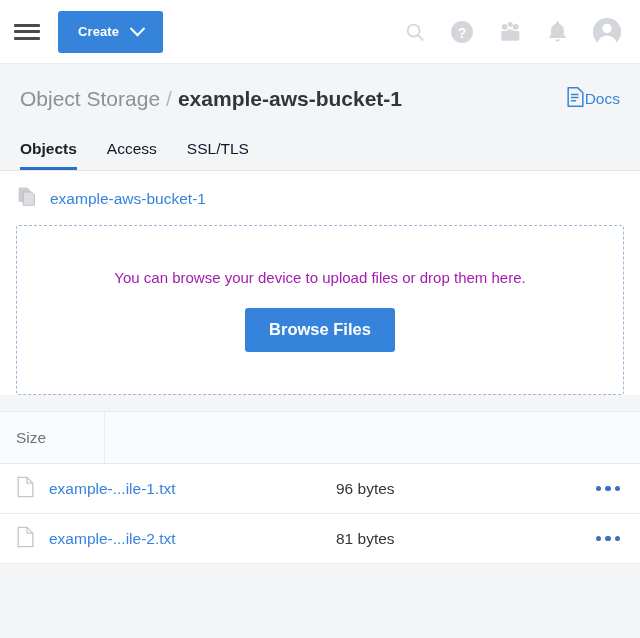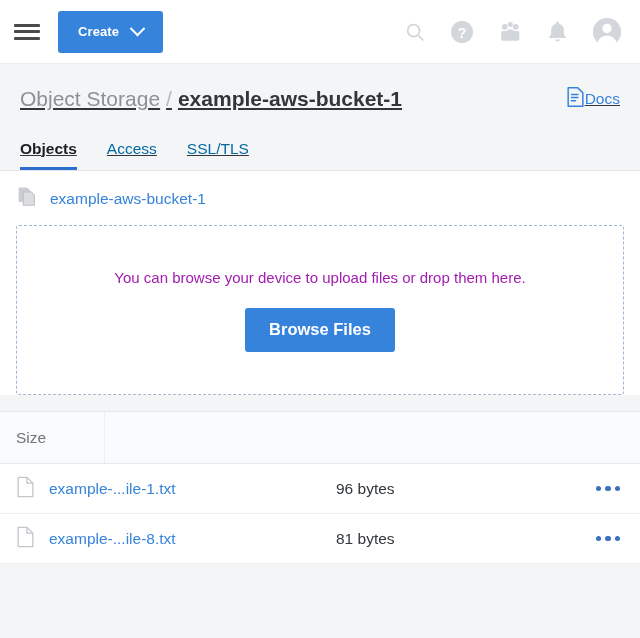--- a/index.html
+++ b/index.html
@@ -82,21 +82,20 @@
     fill: #d3d6db;
     display: flex;
     align-items: center;
     cursor: pointer;
   }
 
   
   .headpanel {
     background: #f4f5f7;
     border-bottom: 1px solid #e3e5e8;
-    text-decoration: underline;
   }
 
   .breadcrumb-row {
     display: flex;
     align-items: center;
     padding: 22px 20px 16px 20px;
   }
   .bc {
     font-size: 21px;
     color: #8a9199;
@@ -127,21 +126,21 @@
 
   .tabs {
     display: flex;
     align-items: flex-end;
     padding: 0 20px;
     gap: 30px;
     height: 42px;
   }
   .tab {
     font-size: 15.5px;
-    color: #0369a1;
+    color: #0f172a;
     padding-bottom: 11px;
     cursor: pointer;
     border-bottom: 3px solid transparent;
     line-height: 1;
   }
   .tab.active {
     color: #1c1e21;
     font-weight: bold;
     border-bottom-color: #2b6fce;
   }
@@ -400,21 +399,21 @@
   </div>
 
   <div class="trow">
     <div class="td col-object obj-cell">
       <span>
         <svg width="19" height="22" viewBox="0 0 20 24" fill="none" stroke="#c2c5ca" stroke-width="1.4">
           <path d="M2 1.5h9.6L18 7.8v14.7H2z" stroke-linejoin="round"></path>
           <path d="M11.6 1.5v6.3H18" stroke-linejoin="round"></path>
         </svg>
       </span>
-      <span class="obj-link">example-...ile-8.txt</span>
+      <span class="obj-link">example-...ile-2.txt</span>
     </div>
     <div class="td col-size size-cell">81 bytes</div>
     <div class="td col-menu menu-cell">
       <span class="dots">
         <i></i>
         <i></i>
         <i></i>
       </span>
     </div>
   </div>

